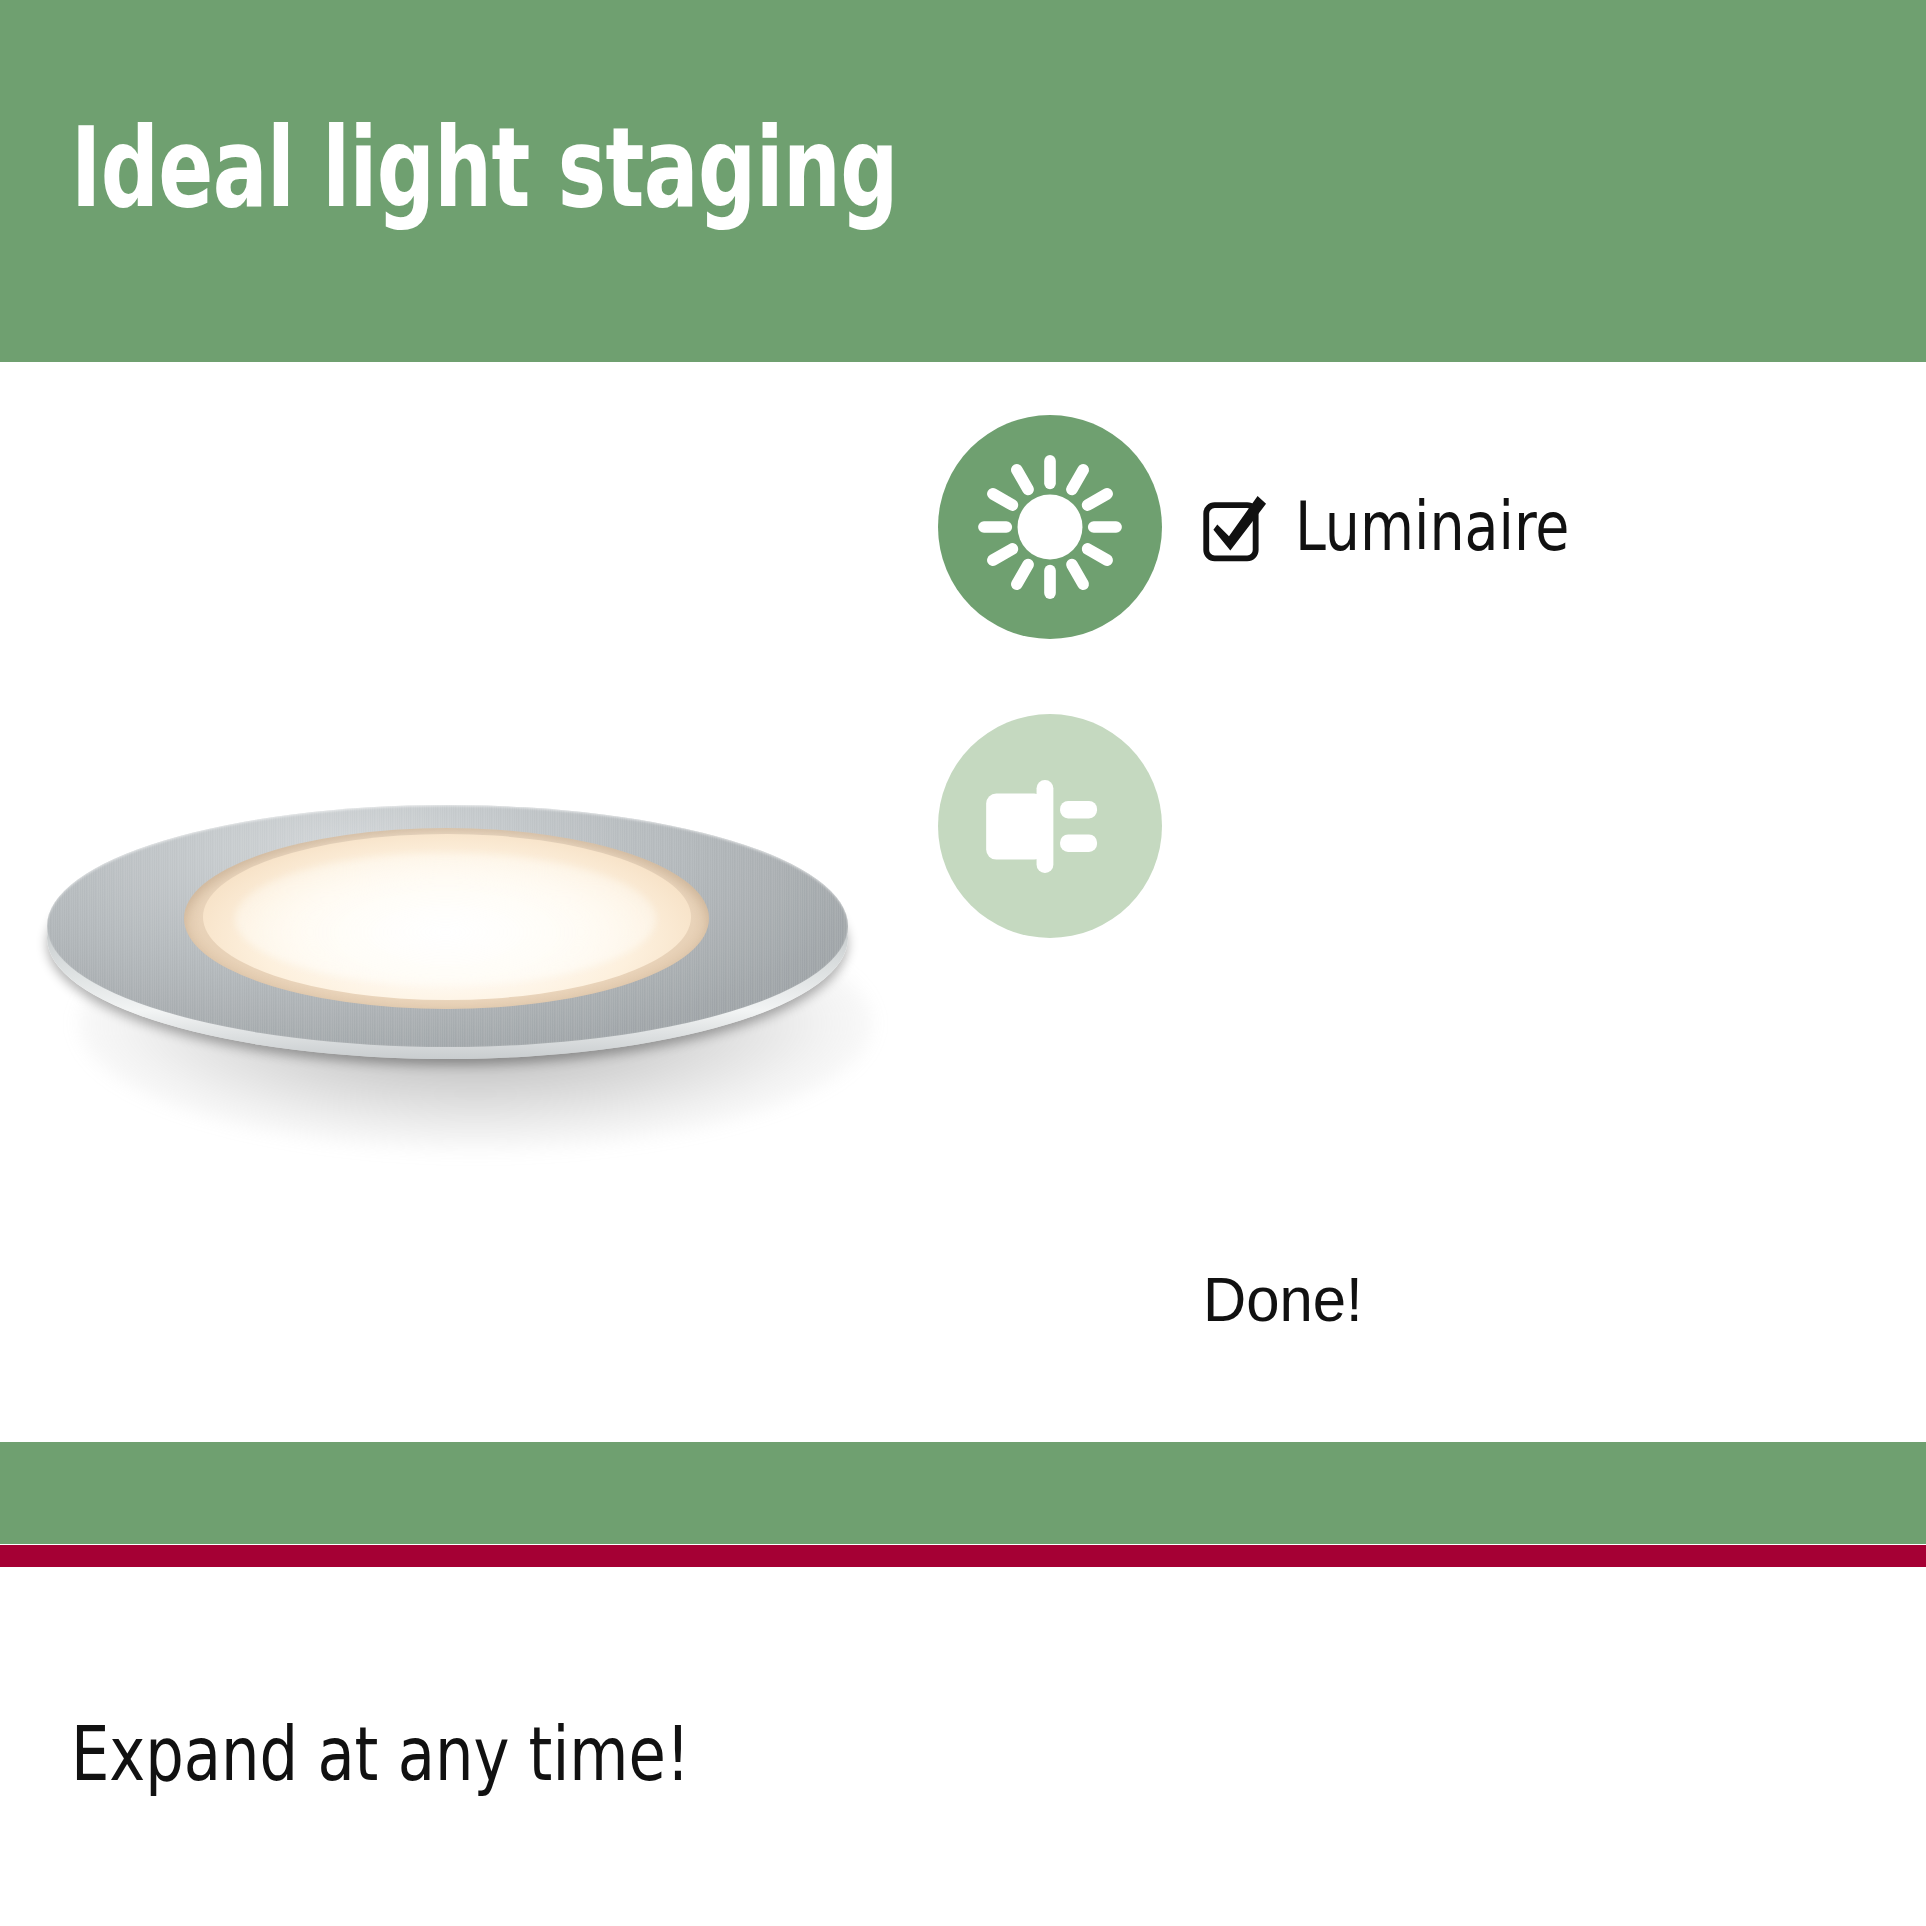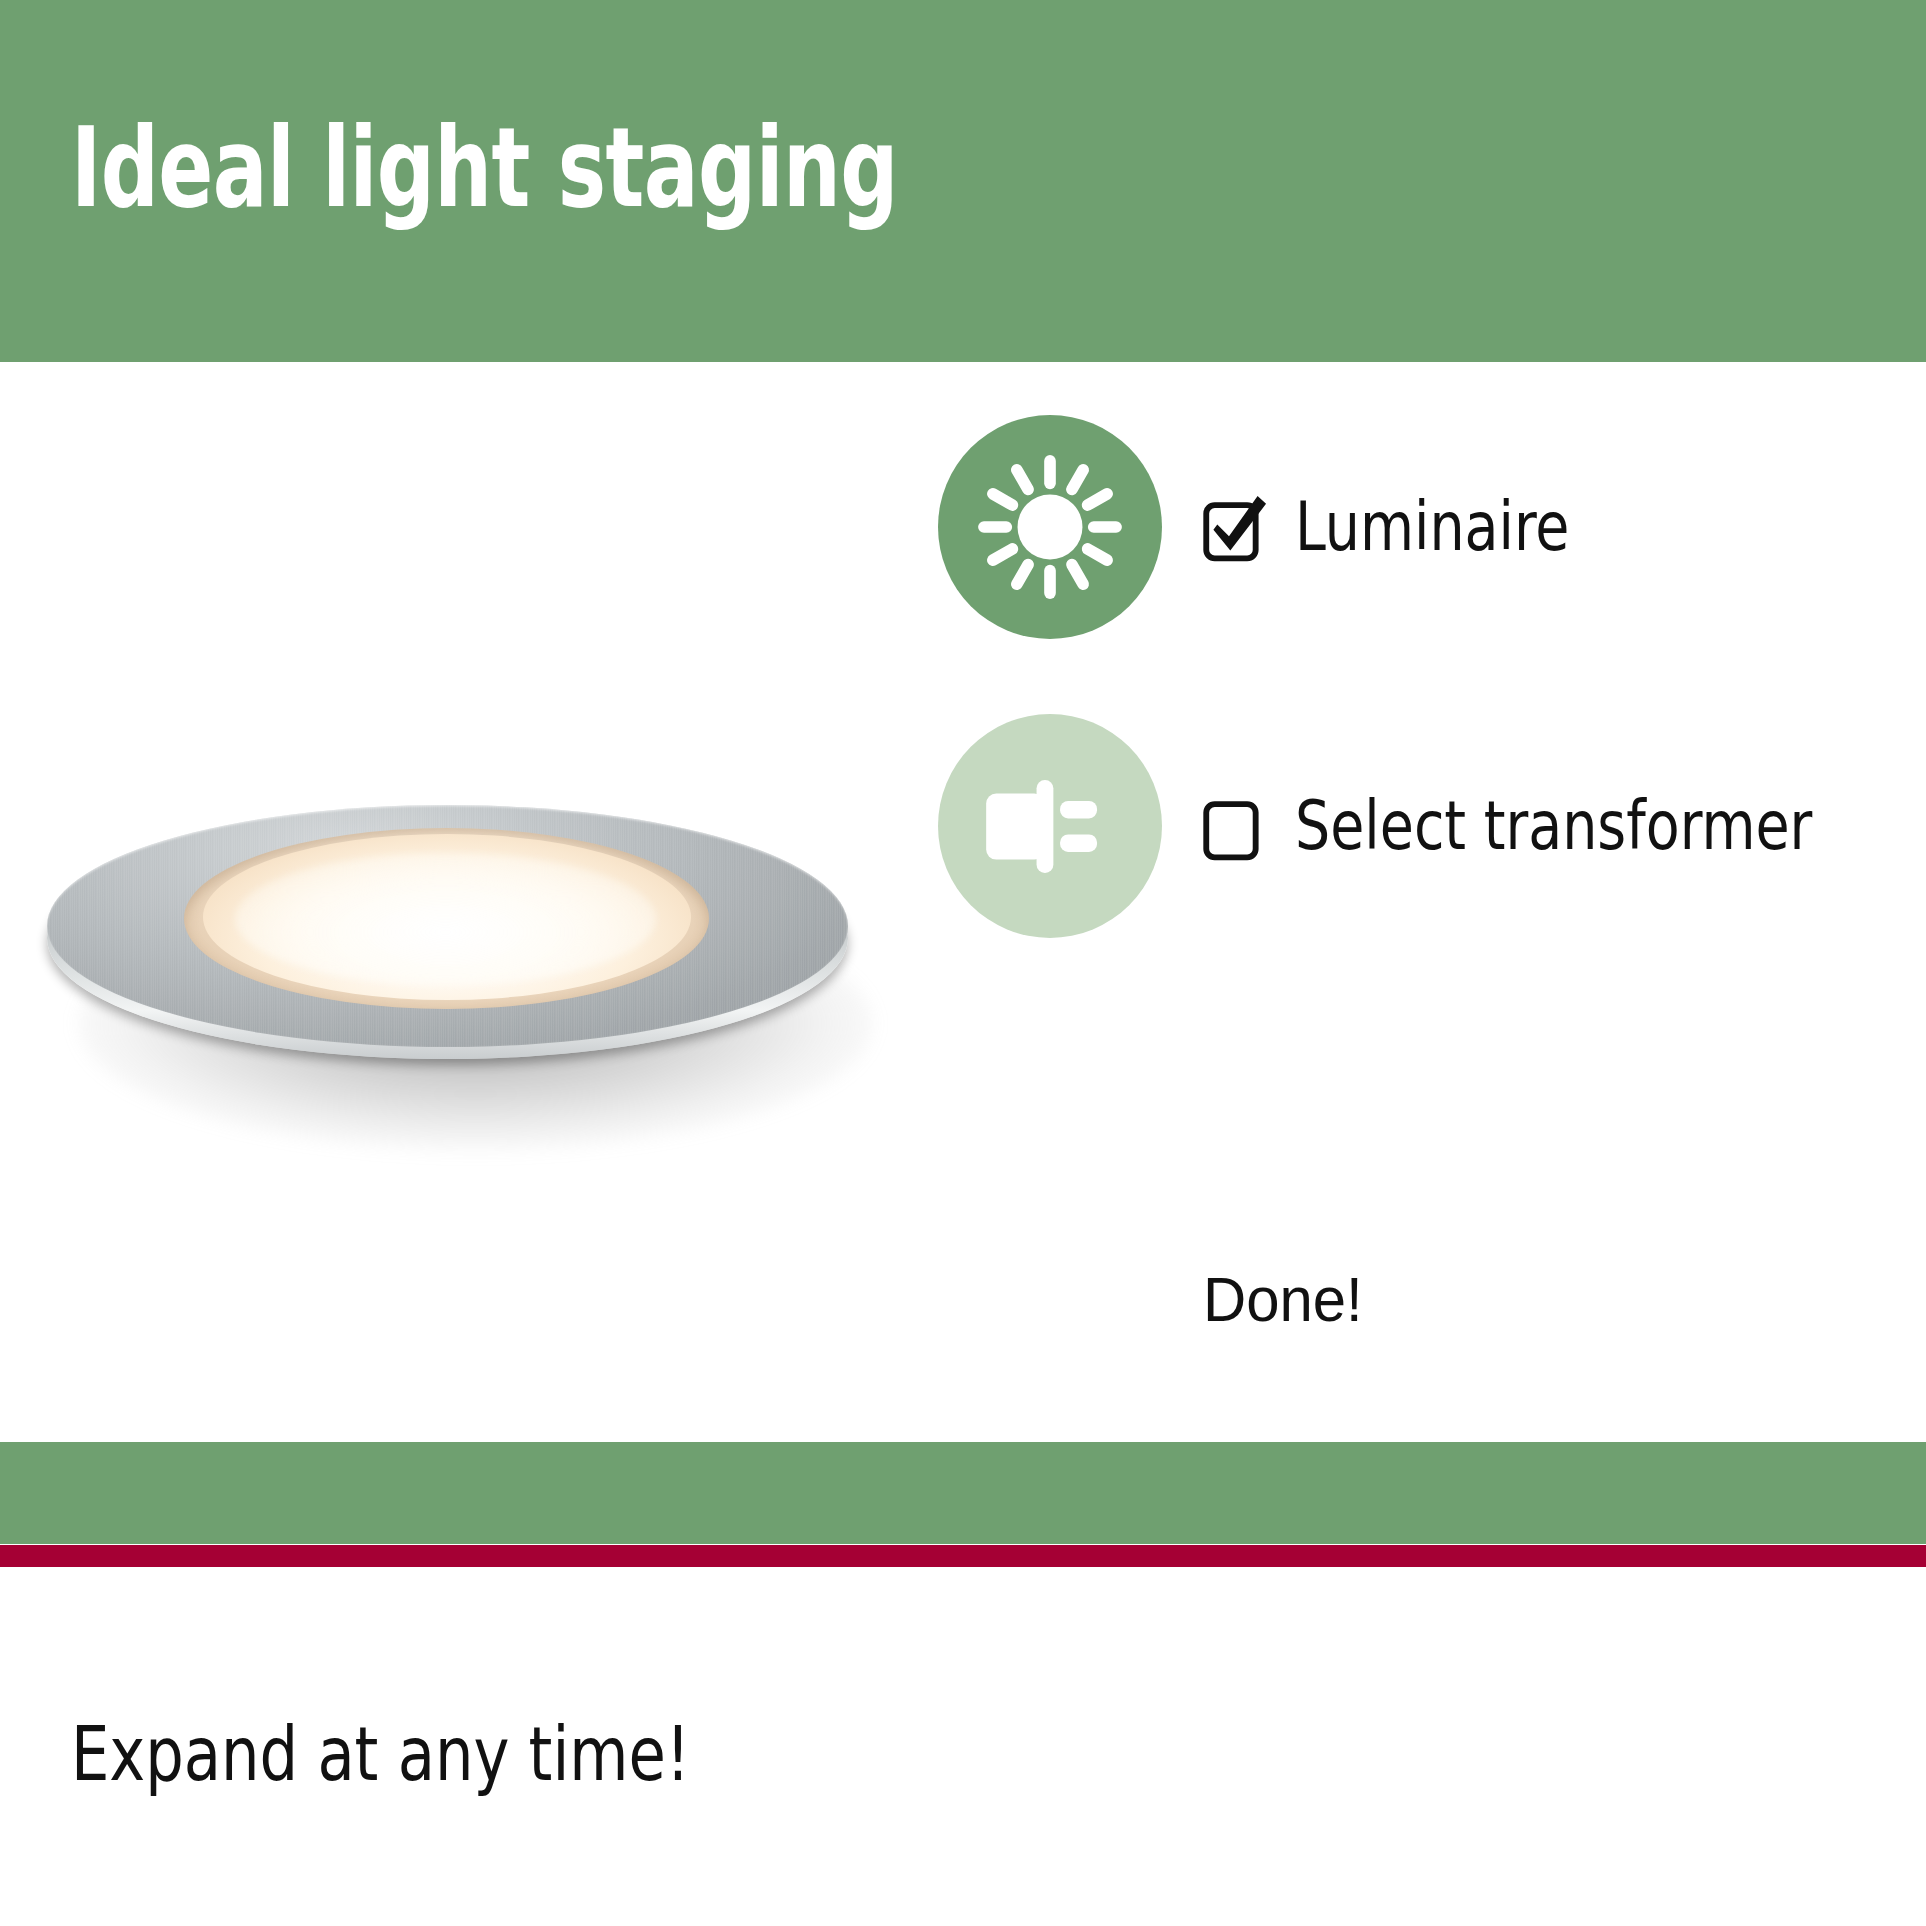--- a/index.html
+++ b/index.html
@@ -302,28 +302,20 @@
 
           <rect x="21.5" y="35.5" width="26" height="29.5" rx="4.5"></rect>
 
           <rect x="44" y="29.5" width="7.5" height="41.5" rx="3.7"></rect>
 
           <rect x="54.5" y="38.8" width="16.5" height="7.8" rx="3.6"></rect>
           <rect x="54.5" y="53.8" width="16.5" height="7.8" rx="3.6"></rect>
         </g>
       </svg>
     </div>
-    <div class="row-label-wrap">
-      <div class="checkbox-icon">
-        <svg viewBox="0 0 100 100" aria-hidden="true">
-          <rect x="5" y="14" width="76" height="82" rx="13" ry="13" fill="none" stroke="#111111" stroke-width="9"></rect>
-        </svg>
-      </div>
-      <div class="row-label">Select transformer</div>
-    </div>
   </div>
 </div>
 
 <div id="done-text">Done!</div>
 
 <div id="footer-green-bar"></div>
 <div id="footer-red-bar"></div>
 <div id="footer-note">Expand at any time!</div>
 
 

